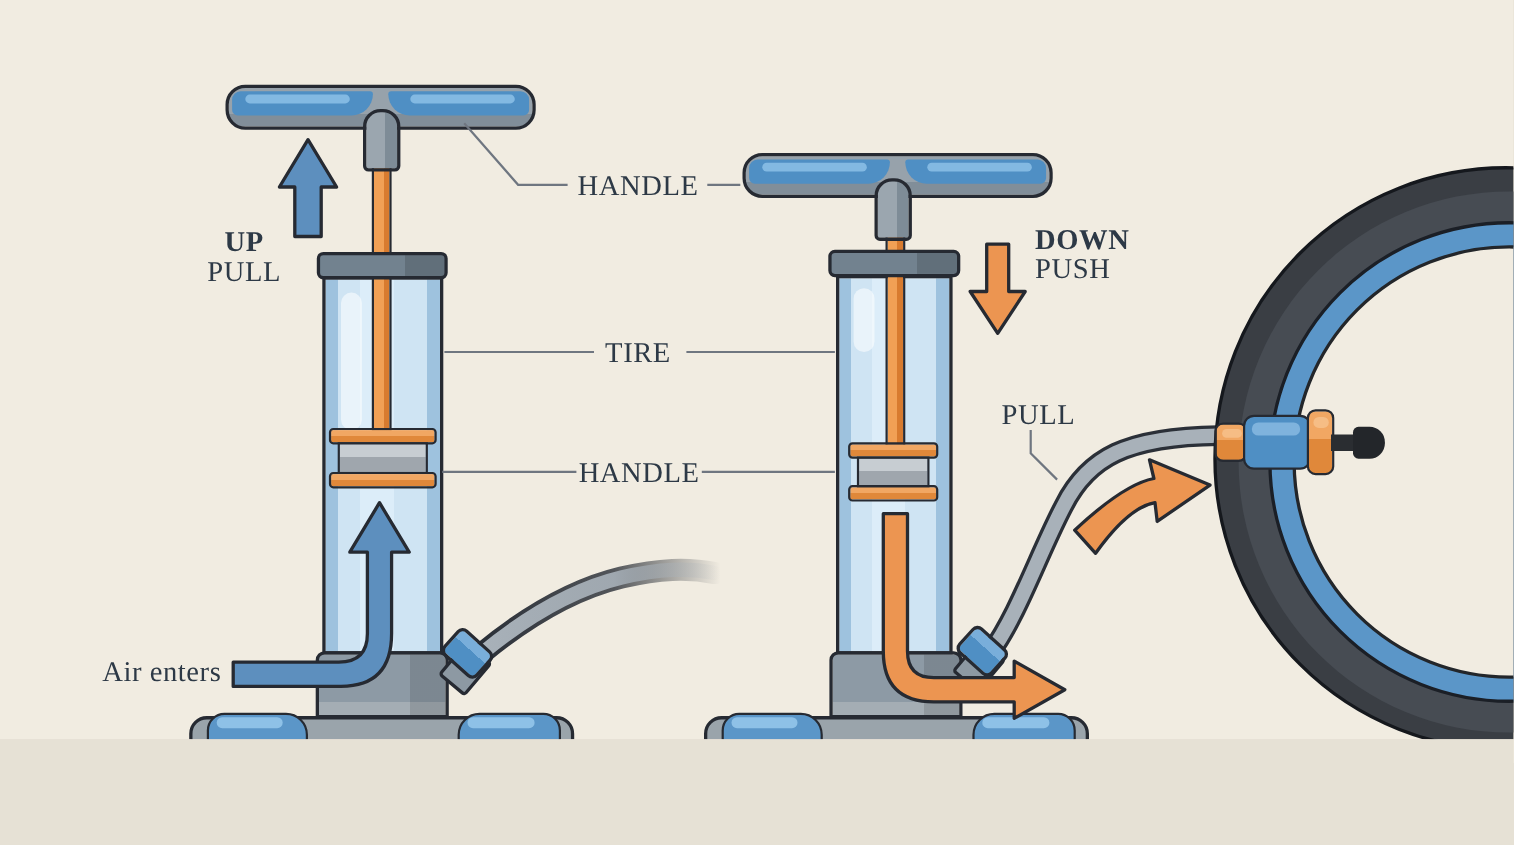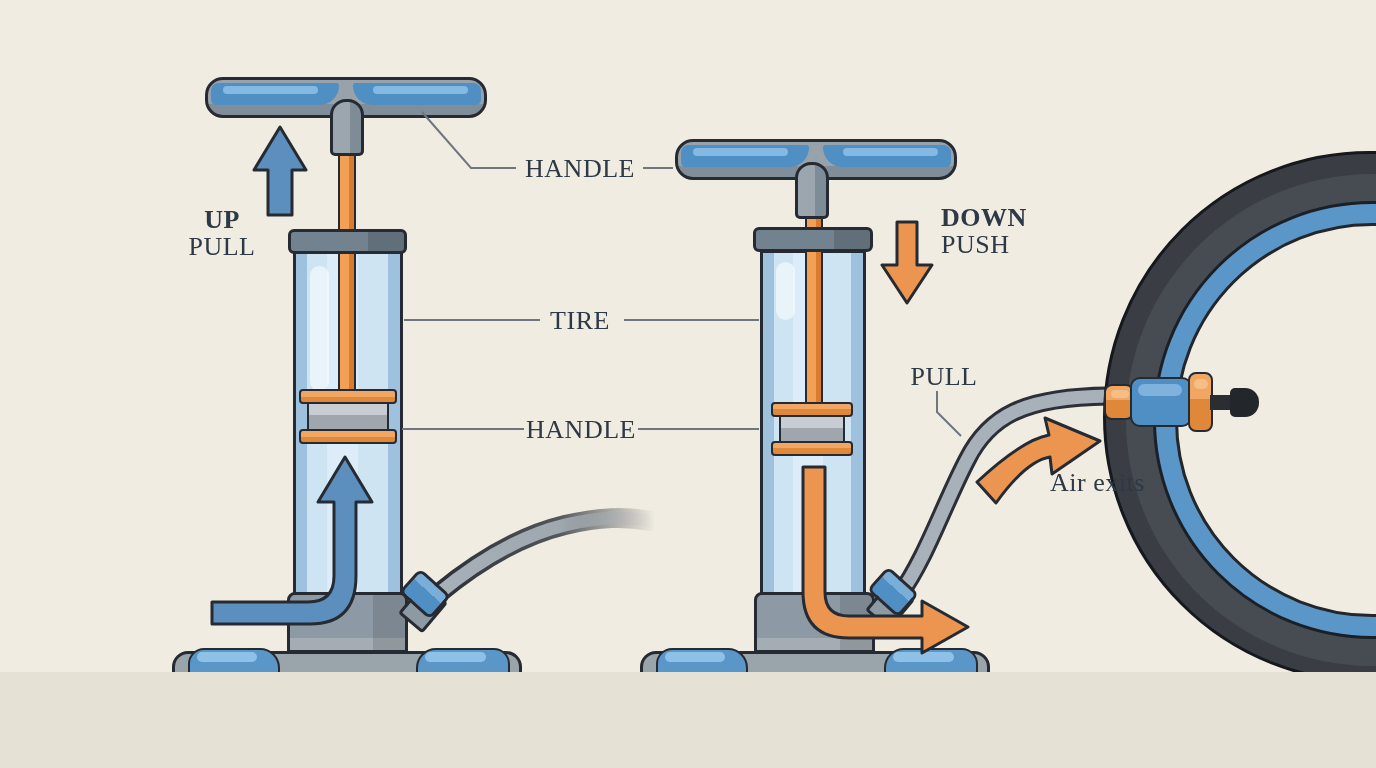--- a/index.html
+++ b/index.html
@@ -157,15 +157,15 @@
   <div class="txt center" style="left:511px;top:416px;width:140px;">HANDLE</div>
   <div class="txt center" style="left:904px;top:363px;width:80px;">PULL</div>
   <div class="txt center" style="left:162px;top:206px;width:120px;">
     <div class="bold">UP</div>
     <div>PULL</div>
   </div>
   <div class="txt" style="left:941px;top:204px;width:130px;">
     <div class="bold">DOWN</div>
     <div>PUSH</div>
   </div>
-  <div class="txt" style="left:1050px;top:469px;width:160px;">Air exits</div>
+  <div class="txt" style="left:93px;top:597px;width:160px;">Air enters</div>
 
 </div>
 
 </body></html>

